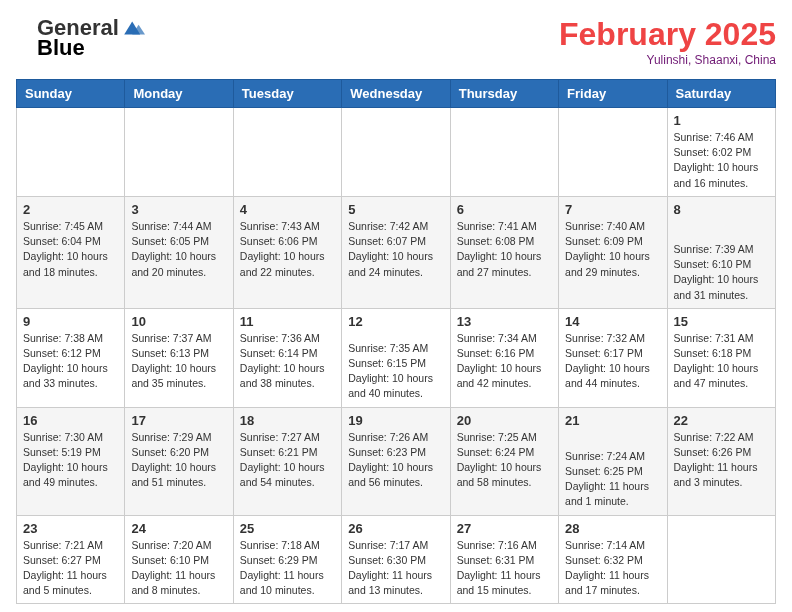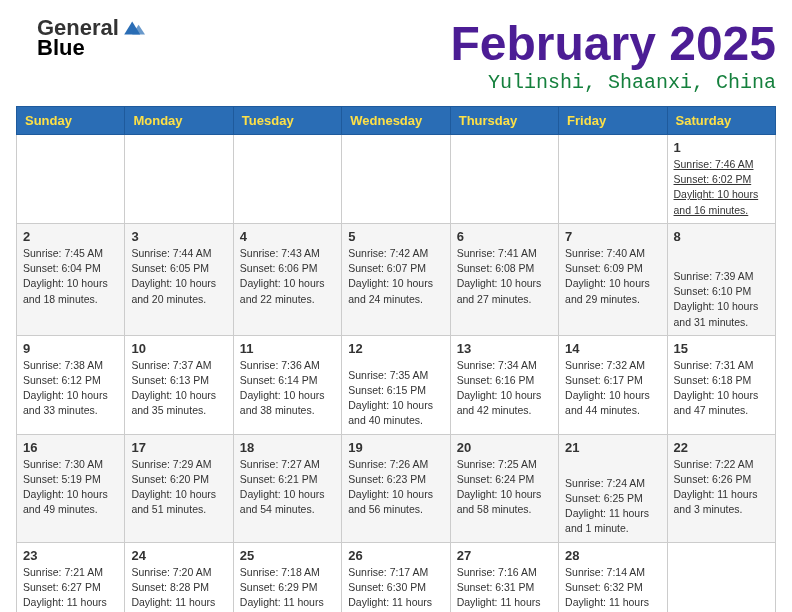--- a/index.html
+++ b/index.html
@@ -30,37 +30,36 @@
     .logo-blue { color: #000000; }
     .logo-icon {
       width: 24px;
       height: 24px;
       margin-left: 2px;
     }
     .title-area {
       text-align: right;
     }
     .month-title {
-      font-size: 48px;
+      font-size: 32px;
       font-weight: bold;
-      color: #4c1d95;
+      color: #ef4444;
     }
     .location {
-      font-size: 20px;
-      color: #15803d;
-      font-family: Liberation Mono, monospace;
+      font-size: 12px;
+      color: #701a75;
     }
     .calendar {
       width: 100%;
       border-collapse: collapse;
       border: 1px solid #ccc;
     }
     .calendar th {
       background: #2a6db5;
-      color: #fde047;
+      color: #ffffff;
       text-align: left;
       padding: 6px 8px;
       font-size: 13px;
       font-weight: bold;
       border: 1px solid #1e5a9c;
     }
     .calendar td {
       vertical-align: top;
       border: 1px solid #ccc;
       padding: 5px 6px;
@@ -124,21 +123,21 @@
   <tbody id="calendar-body">
   <tr>
         <td class="empty-cell"></td>
         <td class="empty-cell"></td>
         <td class="empty-cell"></td>
         <td class="empty-cell"></td>
         <td class="empty-cell"></td>
         <td class="empty-cell"></td>
         <td>
           <div class="day-number">1</div>
-          <div class="day-info" style="white-space: pre-line; text-decoration: underline;">Sunrise: 7:46 AM
+          <div class="day-info" style="white-space: pre-line;">Sunrise: 7:46 AM
 Sunset: 6:02 PM
 Daylight: 10 hours
 and 16 minutes.</div>
         </td>
       </tr>
       <tr>
         <td>
           <div class="day-number">2</div>
           <div class="day-info" style="white-space: pre-line;">Sunrise: 7:45 AM
 Sunset: 6:04 PM
@@ -294,21 +293,21 @@
         <td>
           <div class="day-number">23</div>
           <div class="day-info" style="white-space: pre-line;">Sunrise: 7:21 AM
 Sunset: 6:27 PM
 Daylight: 11 hours
 and 5 minutes.</div>
         </td>
         <td>
           <div class="day-number">24</div>
           <div class="day-info" style="white-space: pre-line;">Sunrise: 7:20 AM
-Sunset: 8:28 PM
+Sunset: 6:10 PM
 Daylight: 11 hours
 and 8 minutes.</div>
         </td>
         <td>
           <div class="day-number">25</div>
           <div class="day-info" style="white-space: pre-line;">Sunrise: 7:18 AM
 Sunset: 6:29 PM
 Daylight: 11 hours
 and 10 minutes.</div>
         </td>

